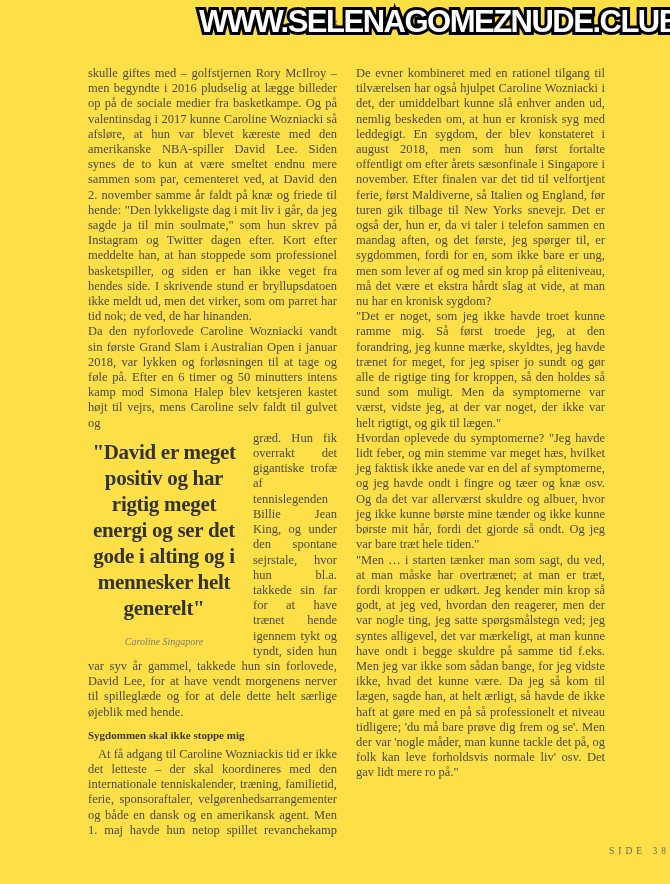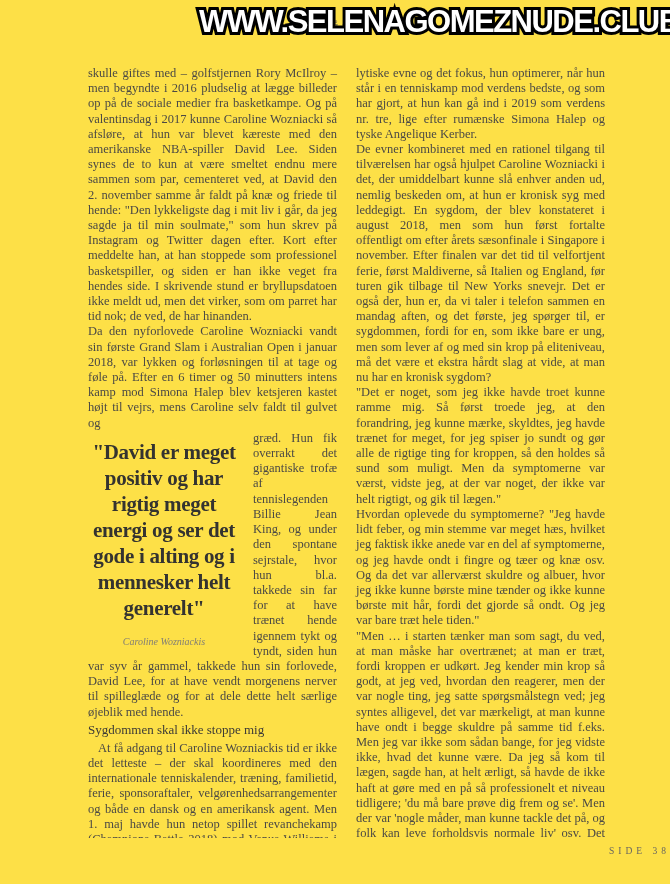--- a/index.html
+++ b/index.html
@@ -47,22 +47,22 @@
     text-align:center;
   }
   .pq-text{
     font-weight:bold;font-size:21px;line-height:26px;
     letter-spacing:-.3px;color:#343330;hyphens:auto;-webkit-hyphens:auto;
   }
   .pq-attr{
     margin-top:15px;font-style:italic;font-size:10px;color:#807d76;
   }
   .subheading{
-    margin:1px 0 3px 0;font-size:13px;line-height:17px;
-    font-weight:normal;color:#3c3a36;text-align:justify;
+    margin:7px 0 3px 0;font-size:11px;line-height:17px;
+    font-weight:bold;color:#3c3a36;text-align:justify;
   }
   
   .page-footer{
     position:absolute;top:846px;left:0;width:100%;
     text-align:right;font-size:9.5px;letter-spacing:4px;
     color:#686661;font-family:"Liberation Serif", serif;
   }
 </style>
 </head>
 <body>
@@ -74,28 +74,27 @@
   <svg class="watermark" viewBox="0 0 670 46" width="670" height="46" aria-hidden="true">
     <text x="199" y="32">WWW.SELENAGOMEZNUDE.CLUB</text>
   </svg>
 
   <div class="columns">
     <div class="col" id="col-left">
         <p class="para"><span>skulle giftes med – golfstjernen Rory McIlroy – men begyndte i 2016 pludselig at lægge billeder op på de sociale medier fra basketkampe. Og på valentinsdag i 2017 kunne Caroline Wozniacki så afsløre, at hun var blevet kæreste med den amerikanske NBA-spiller David Lee. Siden synes de to kun at være smeltet endnu mere sammen som par, cementeret ved, at David den 2. november samme år faldt på knæ og friede til hende: "Den lykkeligste dag i mit liv i går, da jeg sagde ja til min soulmate," som hun skrev på Instagram og Twitter dagen efter. Kort efter meddelte han, at han stoppede som professionel basketspiller, og siden er han ikke veget fra hendes side. I skrivende stund er bryllupsdatoen ikke meldt ud, men det virker, som om parret har tid nok; de ved, de har hinanden.</span></p>
         <p class="para"><span>Da den nyforlovede Caroline Wozniacki vandt sin første Grand Slam i Australian Open i januar 2018, var lykken og forløsningen til at tage og føle på. Efter en 6 timer og 50 minutters intens kamp mod Simona Halep blev ketsjeren kastet højt til vejrs, mens Caroline selv faldt til gulvet og</span></p>
         <figure class="pull-quote">
           <div class="pq-text">"David er meget positiv og har rigtig meget energi og ser det gode i alting og i mennesker helt generelt"</div>
-          <figcaption class="pq-attr">Caroline Wozniackis</figcaption>
+          <figcaption class="pq-attr">Caroline Singapore</figcaption>
         </figure>
         <p class="para"><span>græd. Hun fik overrakt det gigantiske trofæ af tennislegenden Billie Jean King, og under den spontane sejrstale, hvor hun bl.a. takkede sin far for at have trænet hende igennem tykt og tyndt, siden hun var syv år gammel, takkede hun sin forlovede, David Lee, for at have vendt morgenens nerver til spilleglæde og for at dele dette helt særlige øjeblik med hende.</span></p>
         <h2 class="subheading">Sygdommen skal ikke stoppe mig</h2>
         <p class="para indent"><span>At få adgang til Caroline Wozniackis tid er ikke det letteste – der skal koordineres med den internationale tenniskalender, træning, familietid, ferie, sponsoraftaler, velgørenhedsarrangementer og både en dansk og en amerikansk agent. Men 1. maj havde hun netop spillet revanchekamp (Champions Battle 2018) mod Venus Williams i Parken i København – og vundet igen – og derfor var der et hul til at skyde billeder med ELLE på KB's baner på Frederiksberg.</span></p>
       </div>
     <div class="col" id="col-right">
-        <p class="para"><span>lytiske evne og det fokus, hun optimerer, når hun står i en tenniskamp mod verdens bedste, og som har gjort, at hun kan gå ind i 2019 som verdens nr. tre, lige efter rumænske Simona Halep og tyske Angelique Kerber.</span></p>
         <p class="para"><span>De evner kombineret med en rationel tilgang til tilværelsen har også hjulpet Caroline Wozniacki i det, der umiddelbart kunne slå enhver anden ud, nemlig beskeden om, at hun er kronisk syg med leddegigt. En sygdom, der blev konstateret i august 2018, men som hun først fortalte offentligt om efter årets sæsonfinale i Singapore i november. Efter finalen var det tid til velfortjent ferie, først Maldiverne, så Italien og England, før turen gik tilbage til New Yorks snevejr. Det er også der, hun er, da vi taler i telefon sammen en mandag aften, og det første, jeg spørger til, er sygdommen, fordi for en, som ikke bare er ung, men som lever af og med sin krop på eliteniveau, må det være et ekstra hårdt slag at vide, at man nu har en kronisk sygdom?</span></p>
         <p class="para"><span>"Det er noget, som jeg ikke havde troet kunne ramme mig. Så først troede jeg, at den forandring, jeg kunne mærke, skyldtes, jeg havde trænet for meget, for jeg spiser jo sundt og gør alle de rigtige ting for kroppen, så den holdes så sund som muligt. Men da symptomerne var værst, vidste jeg, at der var noget, der ikke var helt rigtigt, og gik til lægen."</span></p>
         <p class="para"><span class="it">Hvordan oplevede du symptomerne? </span><span>"Jeg havde lidt feber, og min stemme var meget hæs, hvilket jeg faktisk ikke anede var en del af symptomerne, og jeg havde ondt i fingre og tæer og knæ osv. Og da det var allerværst skuldre og albuer, hvor jeg ikke kunne børste mine tænder og ikke kunne børste mit hår, fordi det gjorde så ondt. Og jeg var bare træt hele tiden."</span></p>
         <p class="para"><span>"Men … i starten tænker man som sagt, du ved, at man måske har overtrænet; at man er træt, fordi kroppen er udkørt. Jeg kender min krop så godt, at jeg ved, hvordan den reagerer, men der var nogle ting, jeg satte spørgsmålstegn ved; jeg syntes alligevel, det var mærkeligt, at man kunne have ondt i begge skuldre på samme tid f.eks. Men jeg var ikke som sådan bange, for jeg vidste ikke, hvad det kunne være. Da jeg så kom til lægen, sagde han, at helt ærligt, så havde de ikke haft at gøre med en på så professionelt et niveau tidligere; 'du må bare prøve dig frem og se'. Men der var 'nogle måder, man kunne tackle det på, og folk kan leve forholdsvis normale liv' osv. Det gav lidt mere ro på."</span></p>
       </div>
   </div>
 
   <div class="page-footer">SIDE 38</div>
 
 </div>

